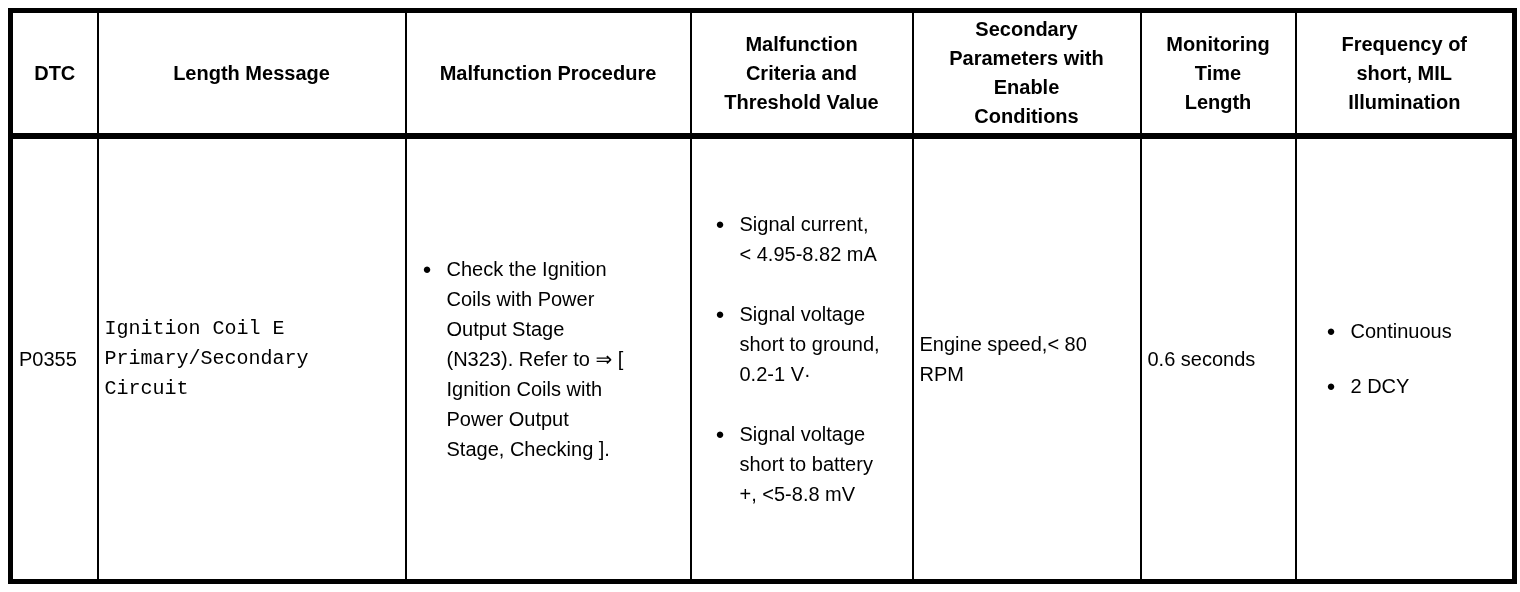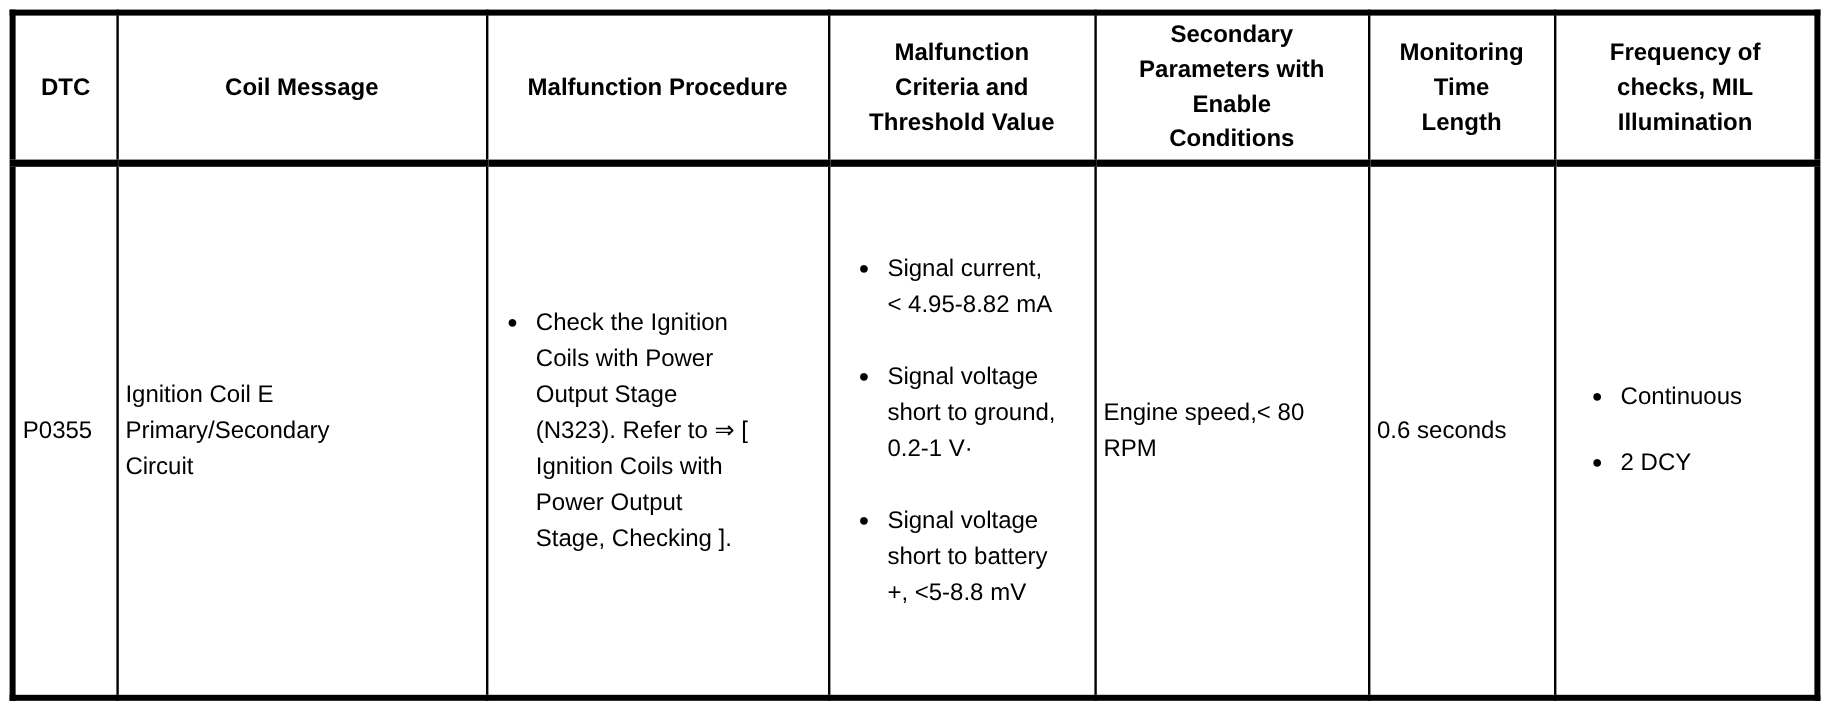--- a/index.html
+++ b/index.html
@@ -43,21 +43,21 @@
     padding: 2px;
   }
   thead th .hdr { margin: 0 auto; }
   .hw-malf { max-width: 172px; }
   .hw-sec  { max-width: 165px; }
   .hw-mon  { max-width: 114px; }
   .hw-freq { max-width: 155px; }
   tbody td { line-height: 30px; text-align: left; }
   .cell-pad { padding-left: 6px; }
   .txt { display: block; }
-  .w-err  { width: 195px; }
+  .w-err  { width: 195px; font-family: Liberation Mono, monospace; }
   .w-diag { width: 182px; }
   .w-malf { width: 142px; }
   .w-sec  { width: 185px; }
   .bullet-list { }
   .bullet-item { display: flex; align-items: flex-start; }
   .bullet-item + .bullet-item { margin-top: 30px; }
   .bullet {
     flex: 0 0 auto;
     font-size: 15px;
     line-height: 30px;
@@ -80,36 +80,36 @@
       <col style="width:228px">
       <col style="width:155px">
       <col style="width:219px">
     </colgroup>
     <thead>
       <tr>
         <th>
           <div class="hdr">DTC</div>
         </th>
         <th>
-          <div class="hdr">Coil Message</div>
+          <div class="hdr">Length Message</div>
         </th>
         <th>
           <div class="hdr">Malfunction Procedure</div>
         </th>
         <th>
           <div class="hdr hw-malf">Malfunction Criteria and Threshold Value</div>
         </th>
         <th>
           <div class="hdr hw-sec">Secondary Parameters with Enable Conditions</div>
         </th>
         <th>
           <div class="hdr hw-mon">Monitoring Time Length</div>
         </th>
         <th>
-          <div class="hdr hw-freq">Frequency of checks, MIL Illumination</div>
+          <div class="hdr hw-freq">Frequency of short, MIL Illumination</div>
         </th>
       </tr>
     </thead>
     <tbody>
       <tr>
         <td class="cell-pad">
           <span class="txt">P0355</span>
         </td>
         <td class="cell-pad">
           <span class="txt w-err">Ignition Coil E Primary/Secondary Circuit</span>

